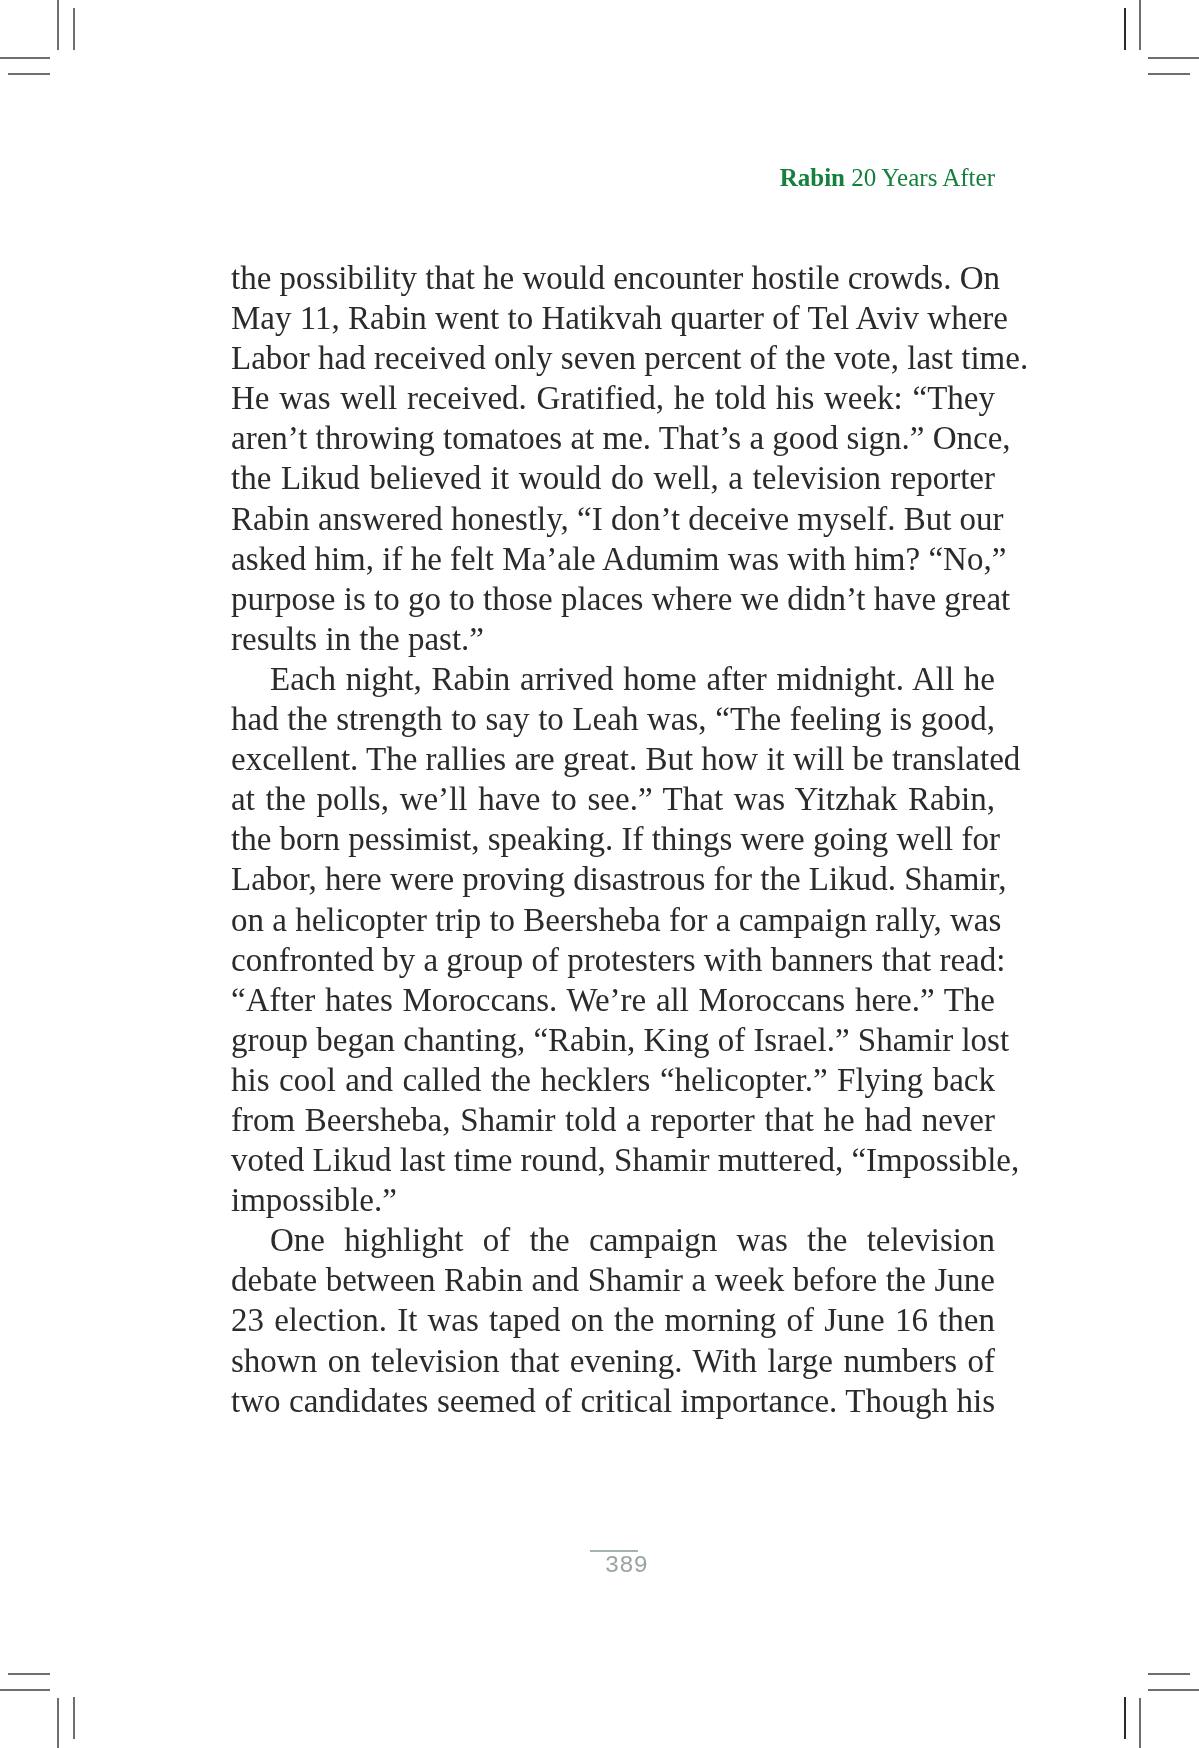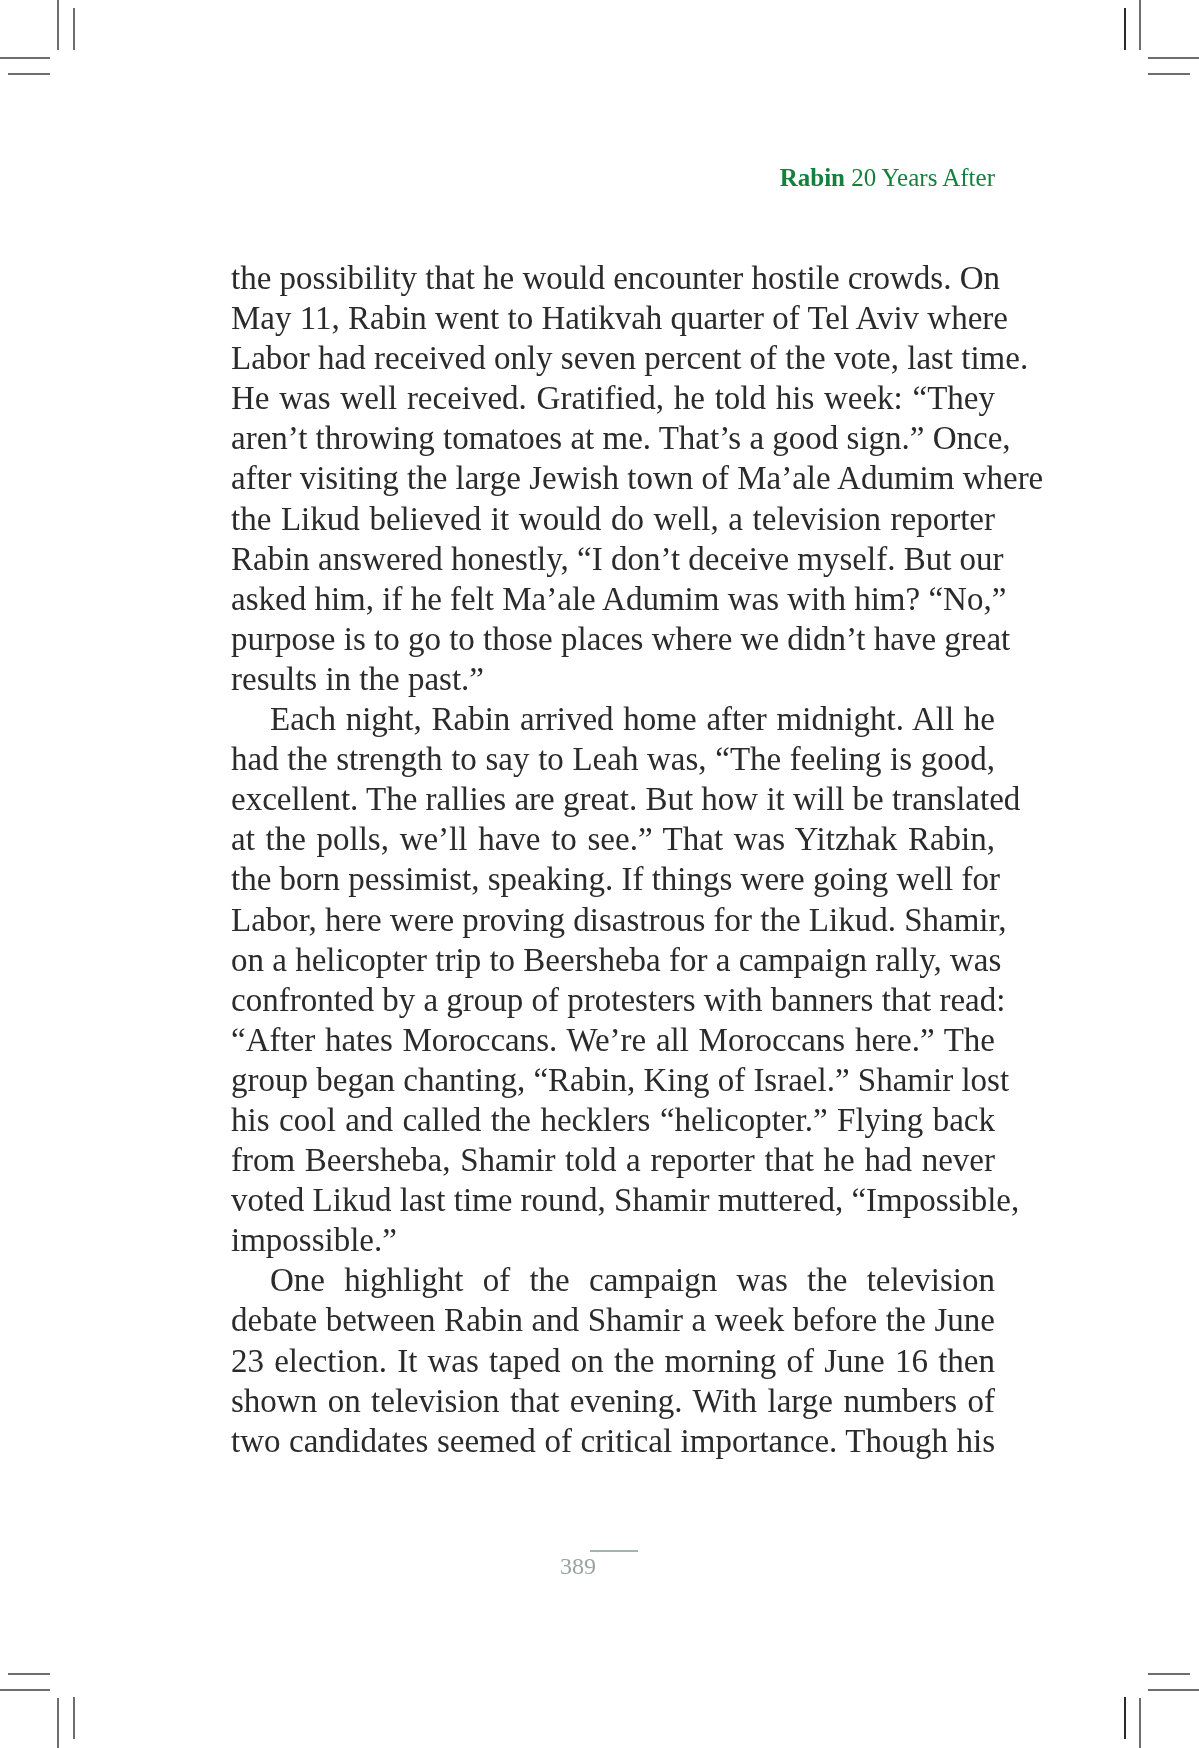--- a/index.html
+++ b/index.html
@@ -19,22 +19,22 @@
   .line {
     display: block; height: 40.1px; line-height: 40.1px;
     text-align: justify; text-align-last: justify; white-space: nowrap;
   }
   .line.last { text-align-last: left; }
   .line.indent { padding-left: 39px; }
   .page-num-rule {
     position: absolute; left: 590px; width: 48px; top: 1550px; height: 2px; background: #a9b2b2;
   }
   .page-num {
-    position: absolute; left: 560px; width: 108px; top: 1551px; text-align: left;
-    font-family: Liberation Serif, serif; font-size: 24px; color: #9aa3a3; line-height: 30px;
+    position: absolute; left: 540px; width: 108px; top: 1551px; text-align: right;
+    font-family: Liberation Mono, monospace; font-size: 24px; color: #9aa3a3; line-height: 30px;
   }
 </style>
 </head>
 <body>
 
 <div class="crop" style="left:57px;top:0;width:2px;height:50px;"></div>
 <div class="crop" style="left:73px;top:8px;width:2px;height:42px;"></div>
 <div class="crop" style="left:0;top:57px;width:50px;height:2px;"></div>
 <div class="crop" style="left:8px;top:73px;width:42px;height:2px;"></div>
 
@@ -54,21 +54,20 @@
 <div class="crop" style="left:1139px;top:1698px;width:2px;height:50px;"></div>
 
 <div class="header"><b>Rabin</b><span> 20 Years After</span></div>
 
 <div class="body-text" id="body-text">
     <span class="line">the possibility that he would encounter hostile crowds. On</span>
     <span class="line">May 11, Rabin went to Hatikvah quarter of Tel Aviv where</span>
     <span class="line">Labor had received only seven percent of the vote, last time.</span>
     <span class="line">He was well received. Gratified, he told his week: “They</span>
     <span class="line">aren’t throwing tomatoes at me. That’s a good sign.” Once,</span>
-    <span class="line">after visiting the large Jewish town of Ma’ale Adumim where</span>
     <span class="line">the Likud believed it would do well, a television reporter</span>
     <span class="line">Rabin answered honestly, “I don’t deceive myself. But our</span>
     <span class="line">asked him, if he felt Ma’ale Adumim was with him? “No,”</span>
     <span class="line">purpose is to go to those places where we didn’t have great</span>
     <span class="line last">results in the past.”</span>
     <span class="line indent">Each night, Rabin arrived home after midnight. All he</span>
     <span class="line">had the strength to say to Leah was, “The feeling is good,</span>
     <span class="line">excellent. The rallies are great. But how it will be translated</span>
     <span class="line">at the polls, we’ll have to see.” That was Yitzhak Rabin,</span>
     <span class="line">the born pessimist, speaking. If things were going well for</span>

